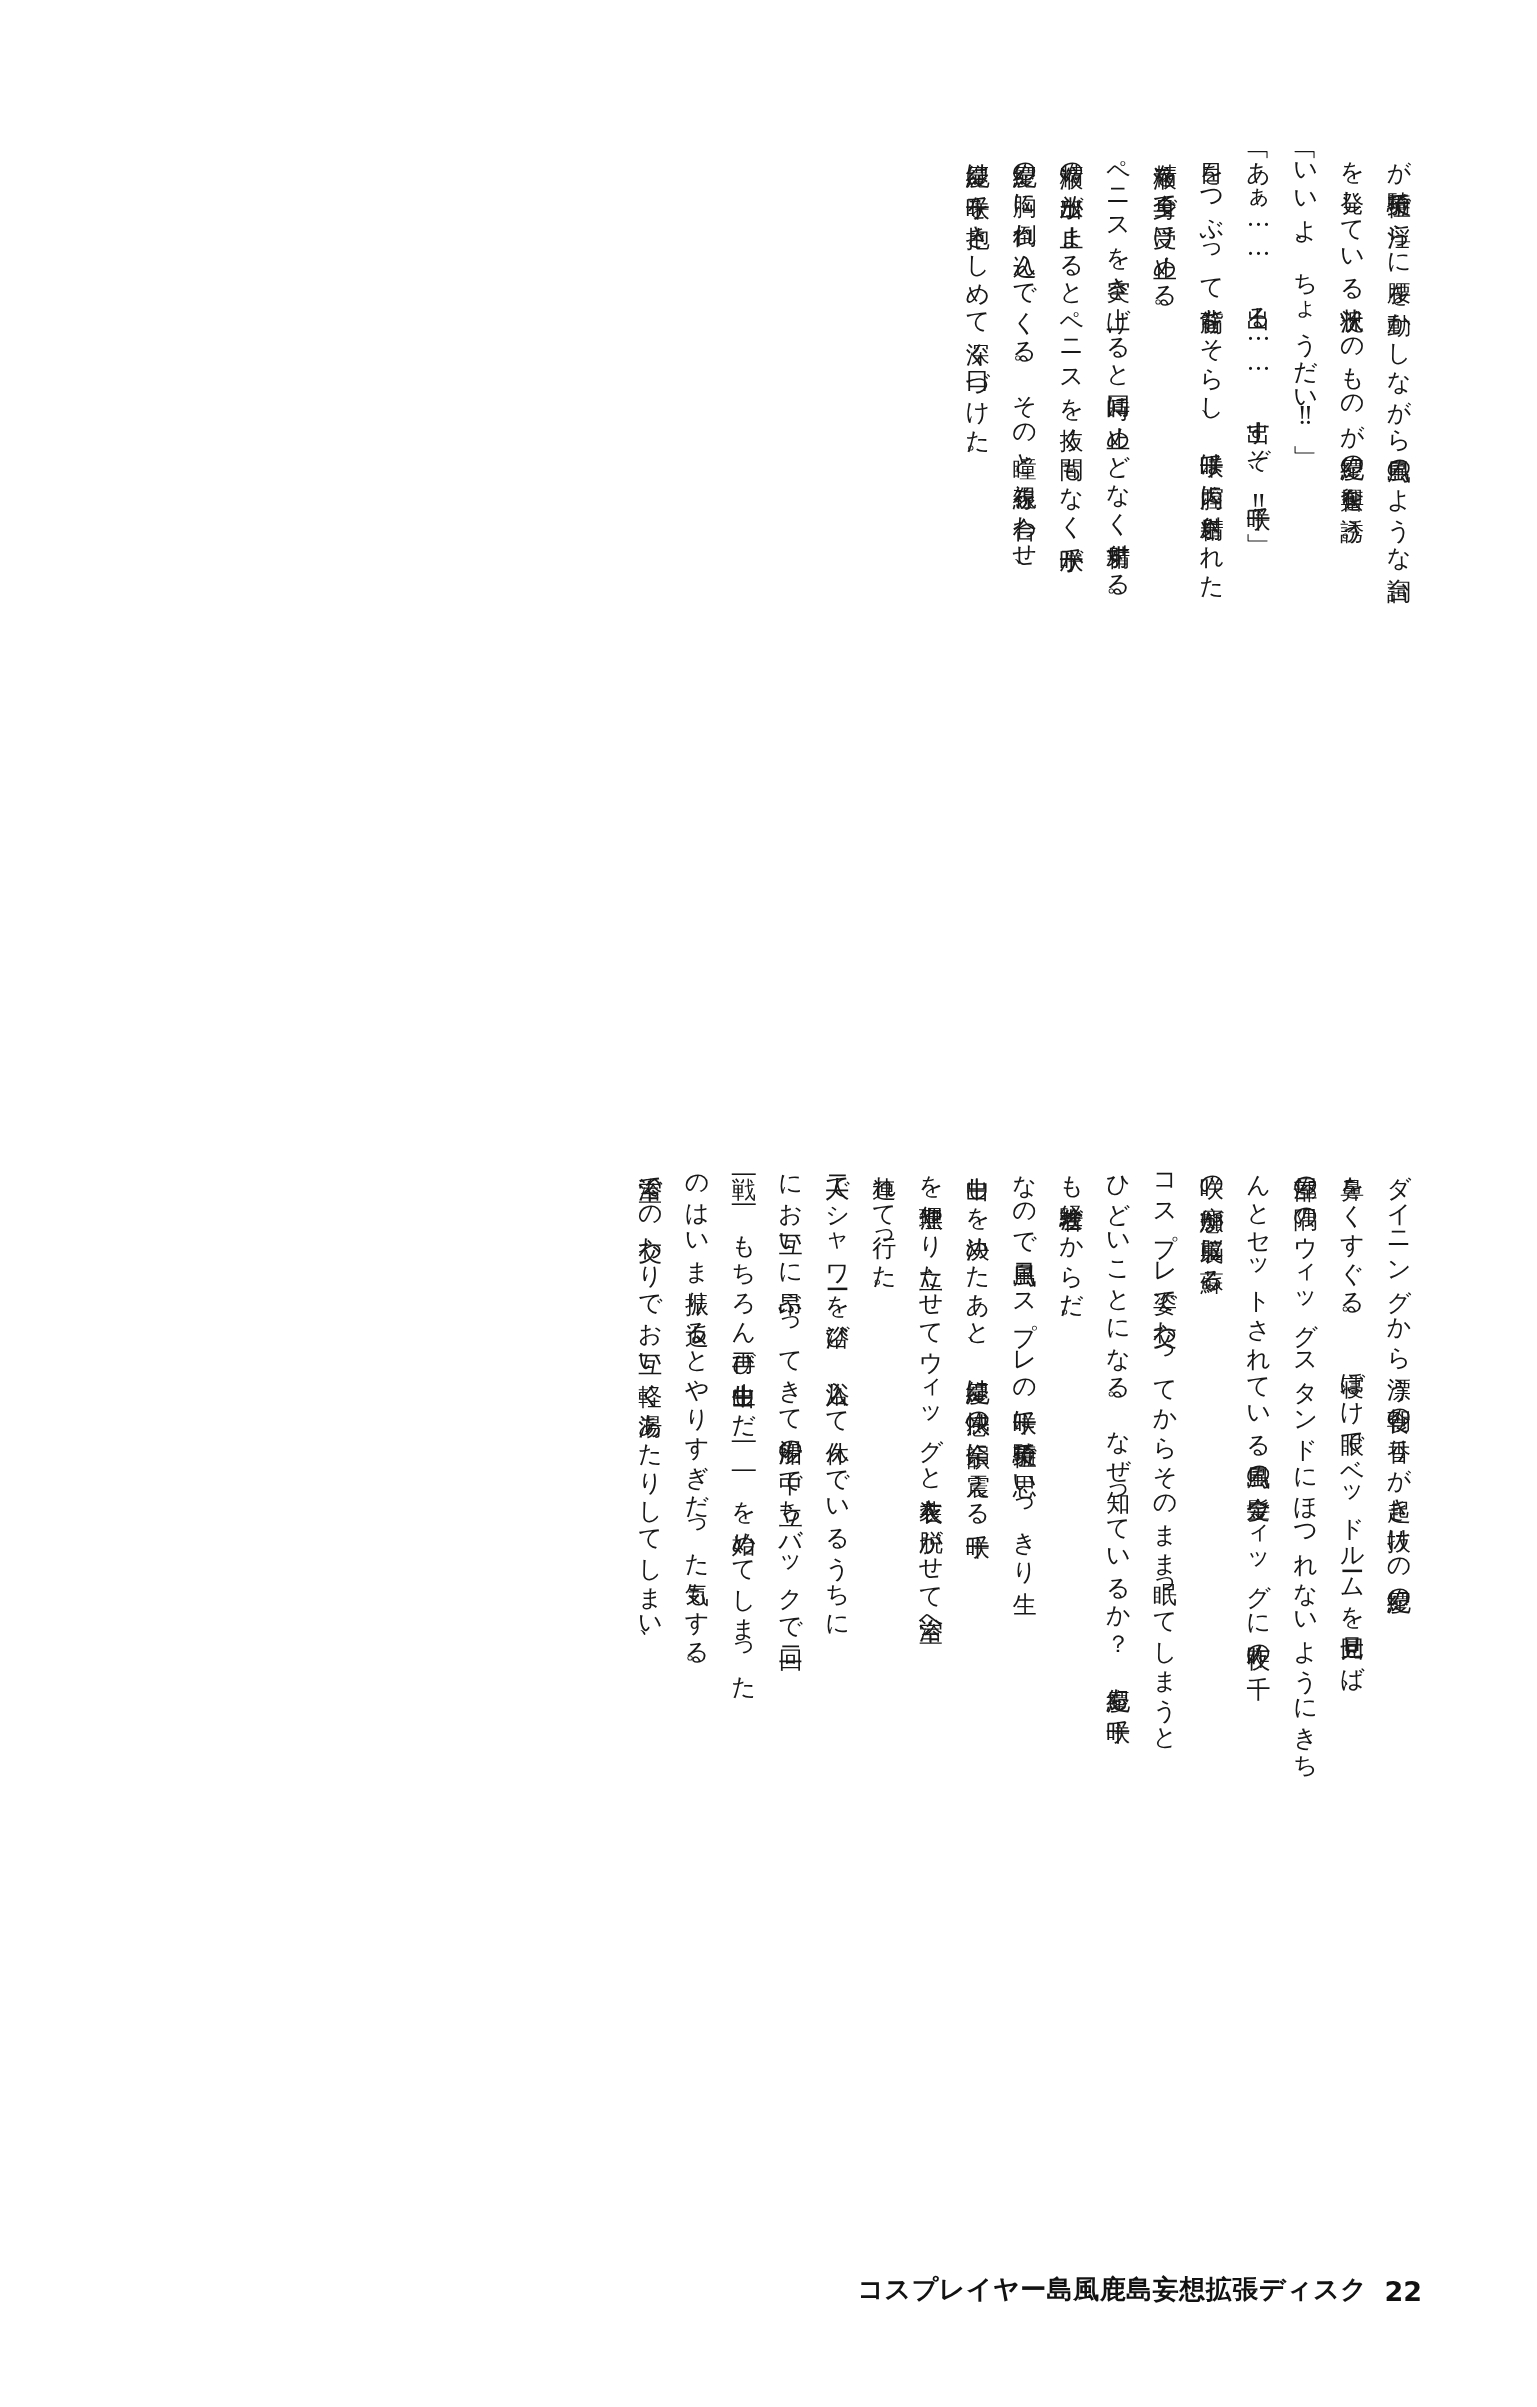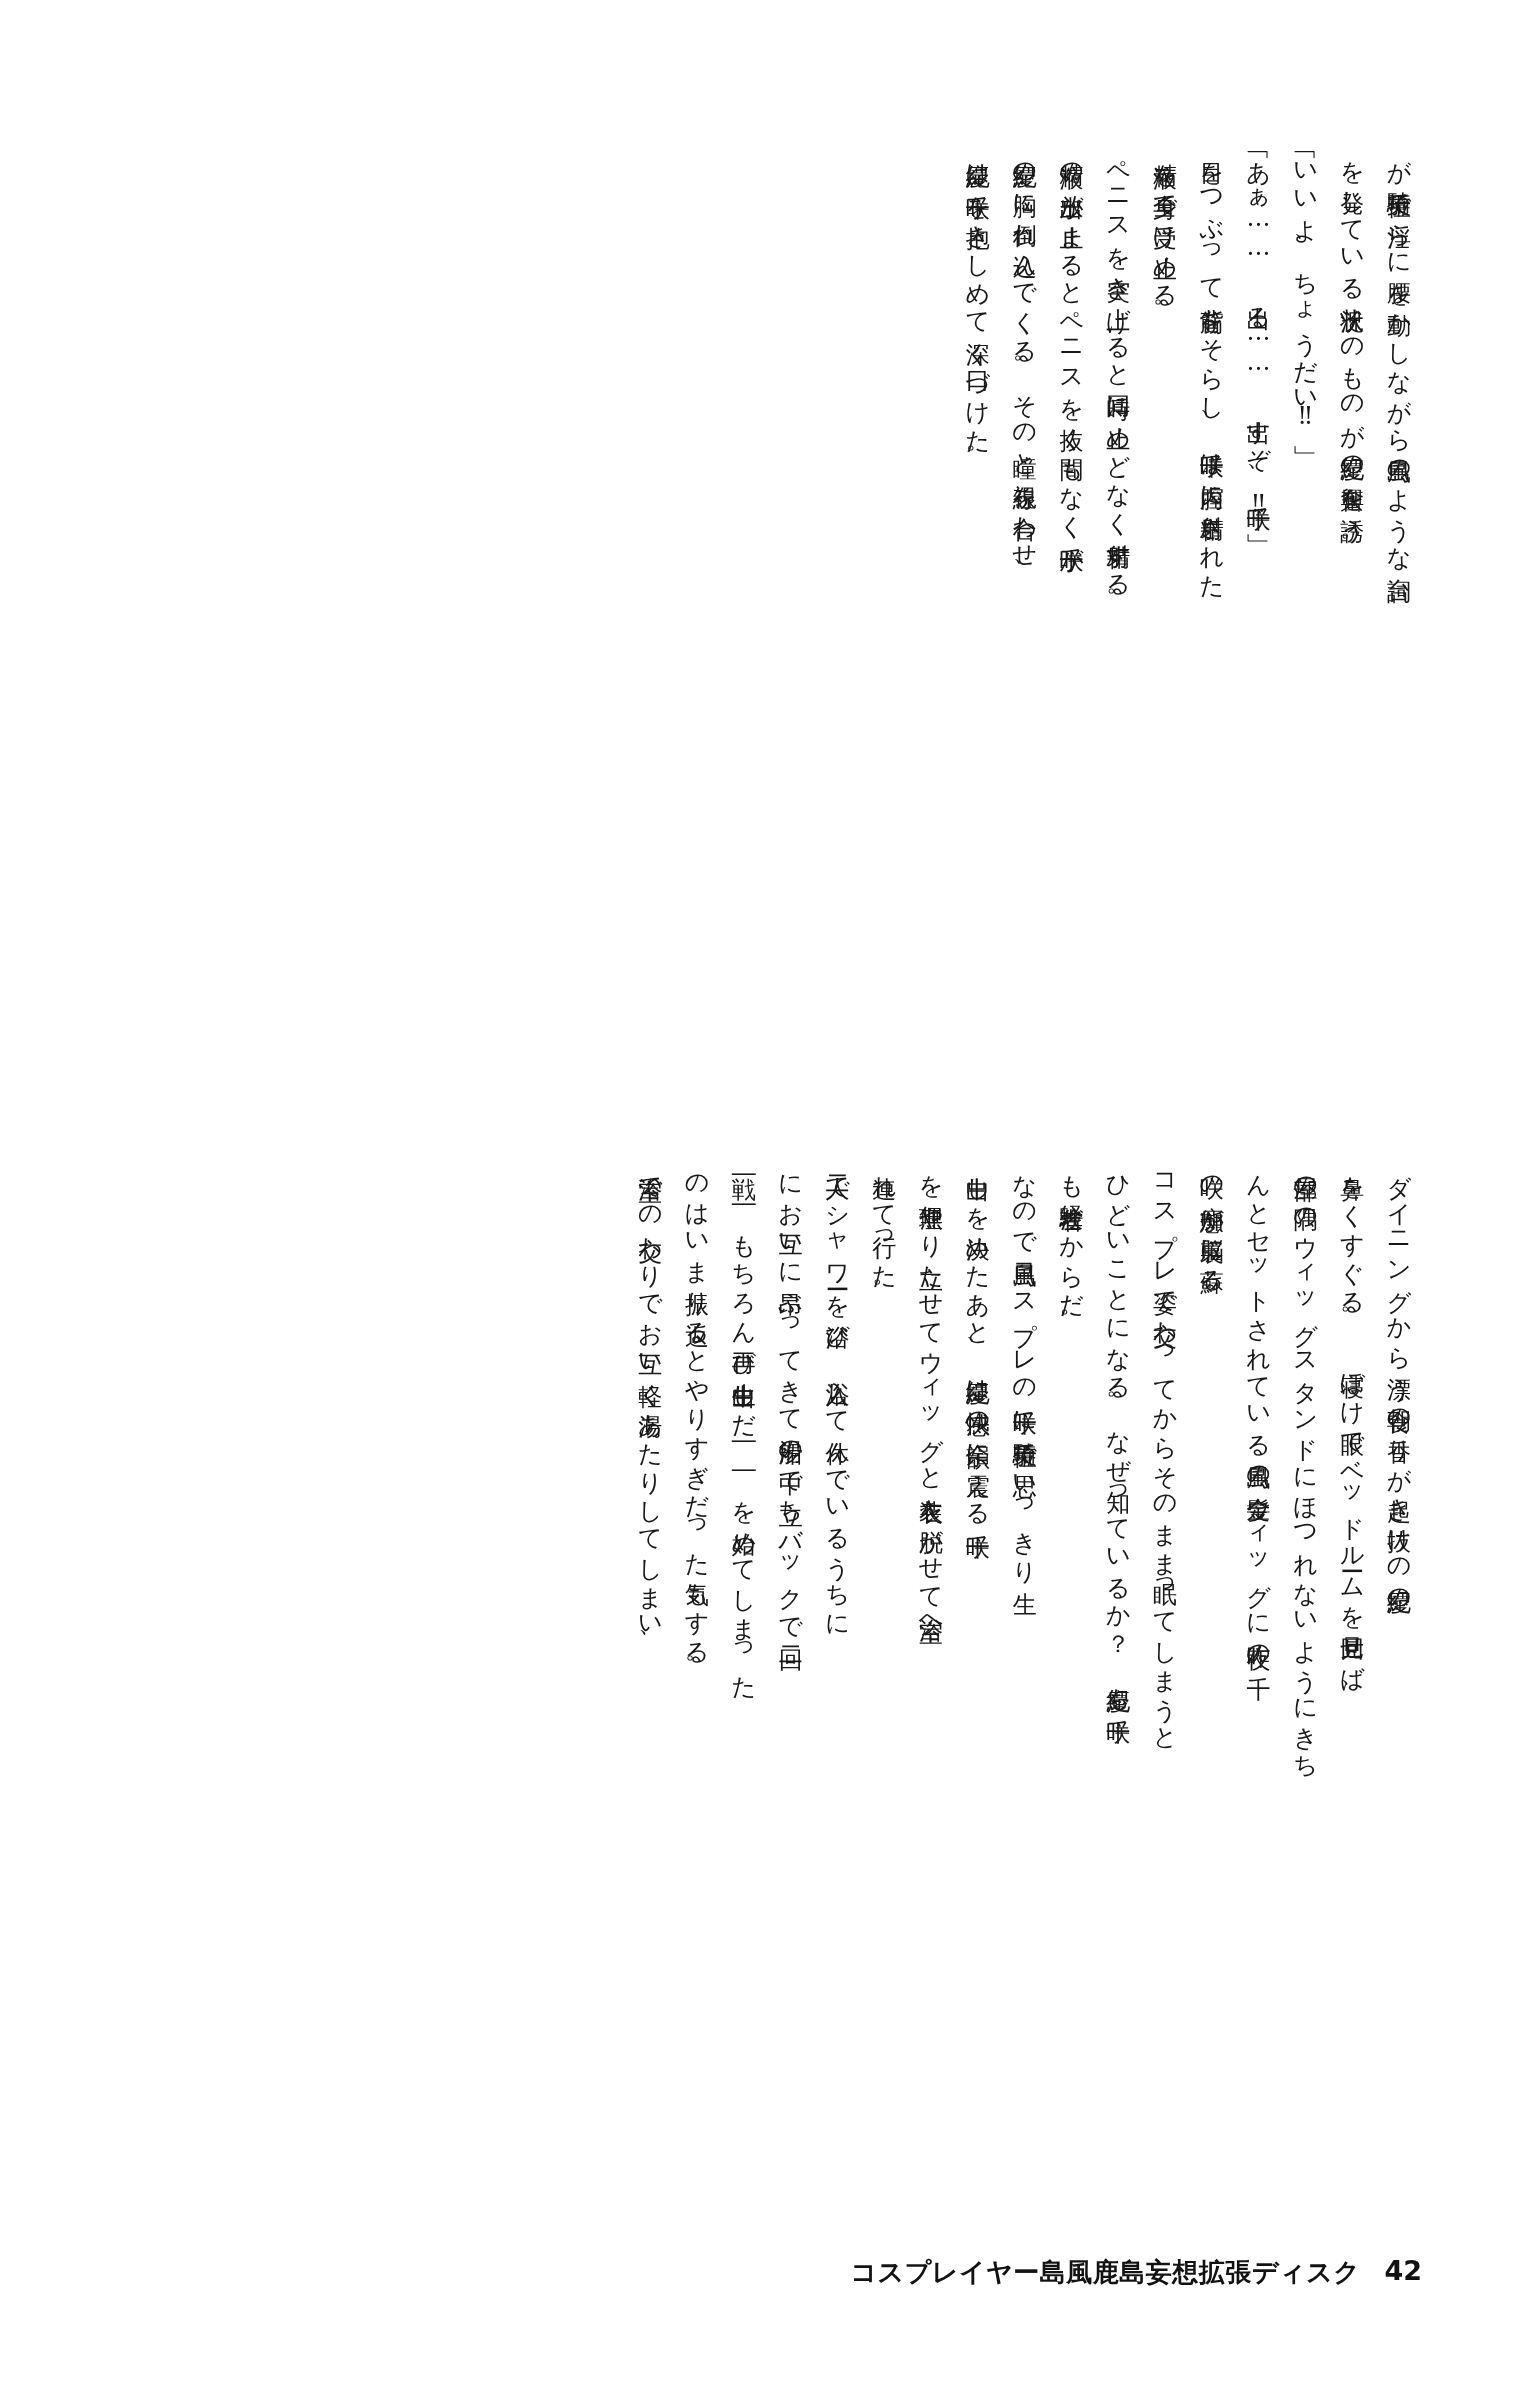--- a/index.html
+++ b/index.html
@@ -47,24 +47,24 @@
     top: 1158px;
     right: 115px;
     height: 1086px;
     max-height: 1086px;
   }
 
   
   .footer {
     position: absolute;
     right: 115px;
-    bottom: 117px;
+    bottom: 100px;
     display: flex;
-    align-items: flex-start;
-    gap: 24px;
+    align-items: flex-end;
+    gap: 17px;
   }
   .footer-title {
     font-family: "DejaVu Sans", "Liberation Sans", sans-serif;
     font-size: 26px;
     font-weight: 700;
     letter-spacing: 0.02em;
     color: #121212;
     white-space: nowrap;
   }
   .footer-page {
@@ -103,17 +103,17 @@
 を無理やり立たせてウィッグと衣装を脱がせて浴室へ
 連れて行った。
 二人でシャワーを浴び、入浴して休んでいるうちに
 にお互いに昂ぶってきて湯船の中で立ちバックで二回
 戦――もちろん再び生中出しだ――を始めてしまった
 のはいま振り返るとやりすぎだった気もする。
 浴室での交わりでお互い軽く湯あたりしてしまい、</div>
 
   <div class="footer">
     <span class="footer-title">コスプレイヤー島風鹿島妄想拡張ディスク</span>
-    <span class="footer-page">42</span>
+    <span class="footer-page">22</span>
   </div>
 
 </div>
 
 
 </body></html>

